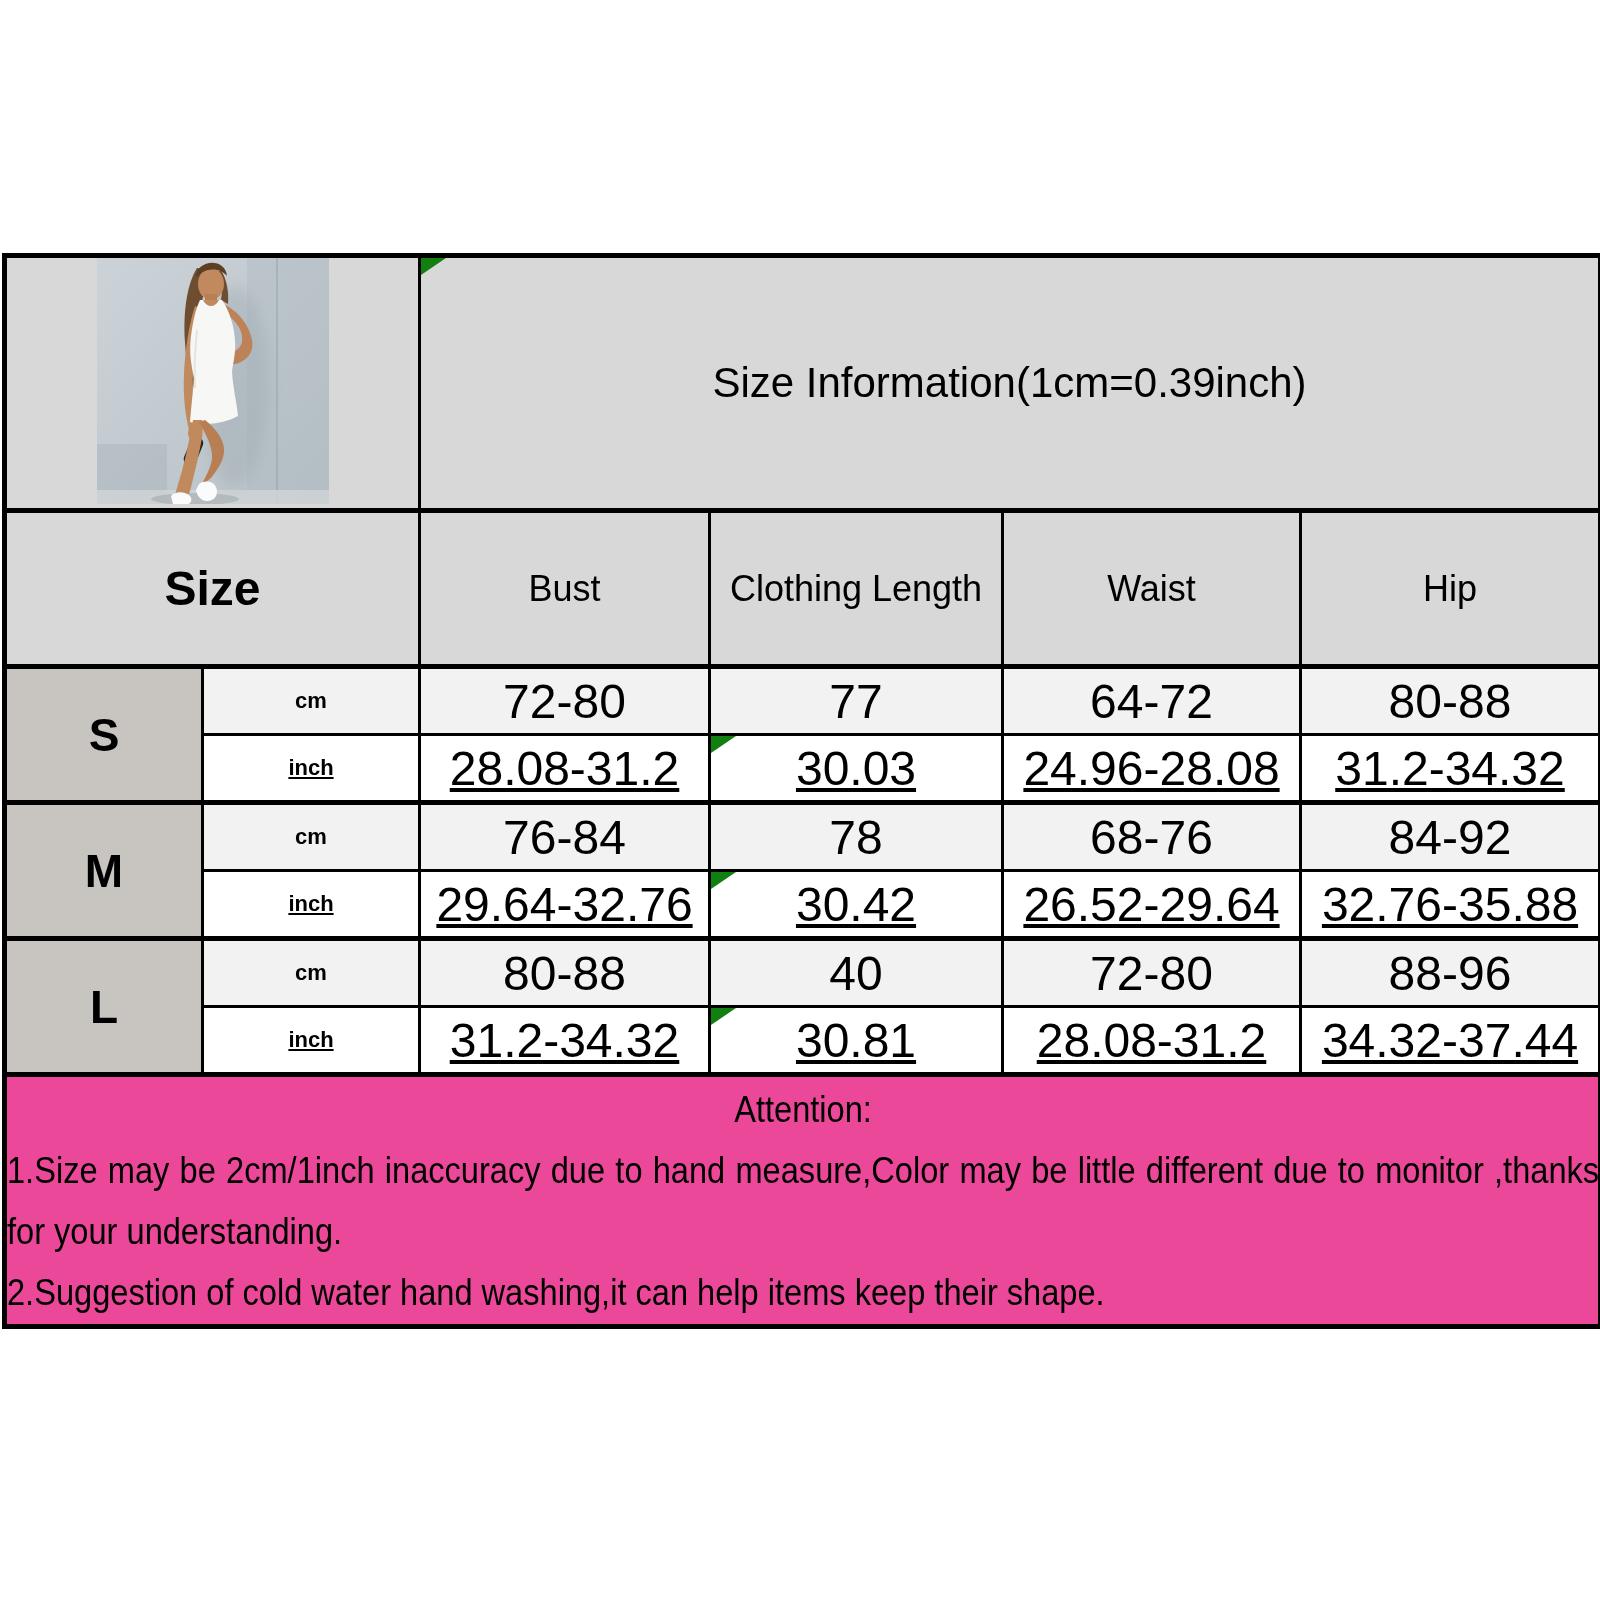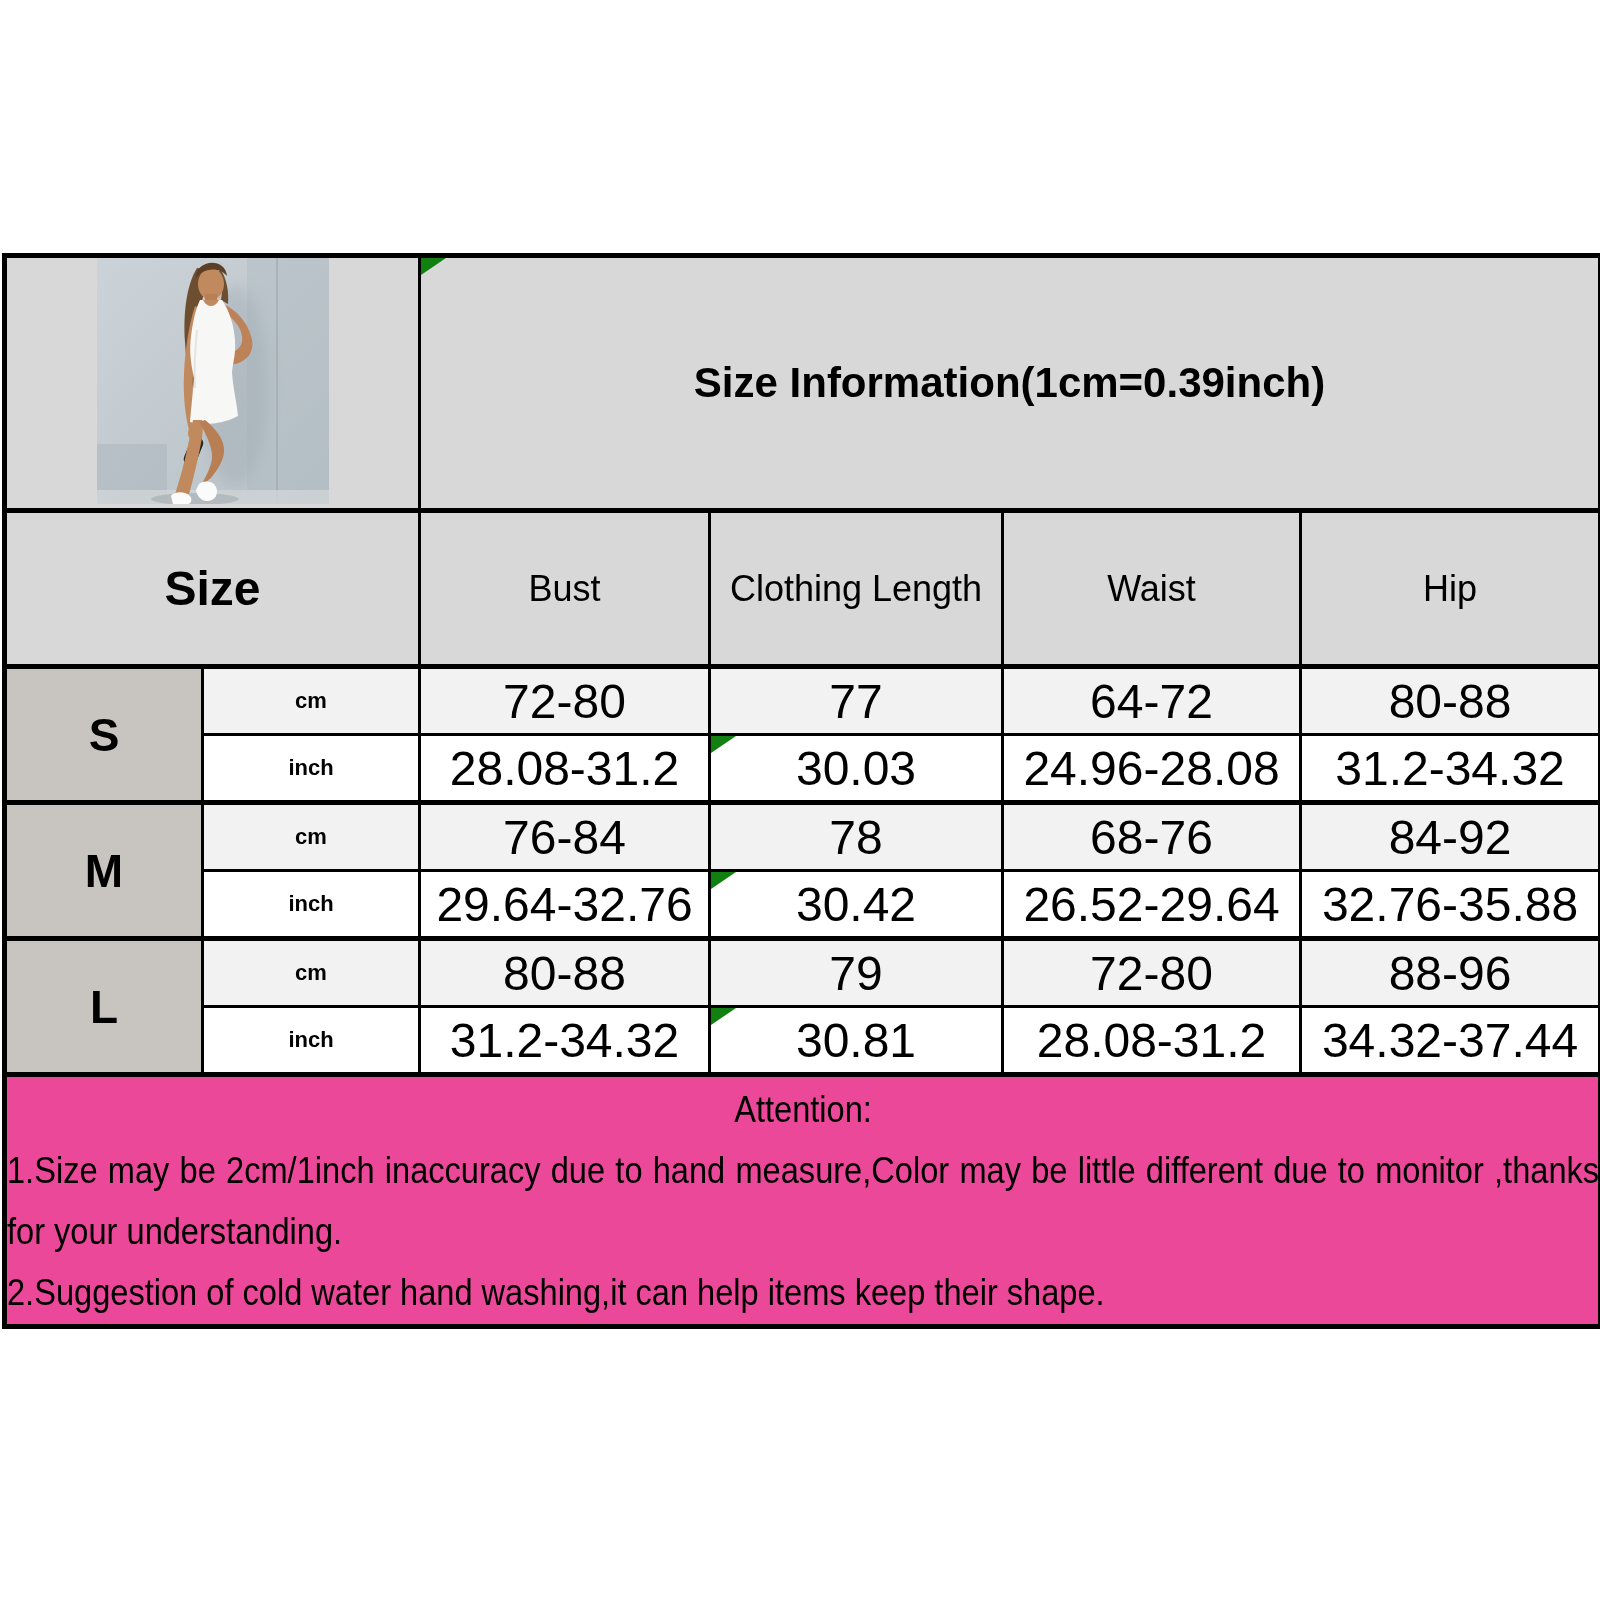--- a/index.html
+++ b/index.html
@@ -27,28 +27,28 @@
     vertical-align: middle;
     padding: 0;
     overflow: hidden;
   }
   tr.r-photo   { height: 255px; }
   tr.r-head    { height: 156px; }
   tr.r-data    { height: 68px; }
   tr.r-attn    { height: 252px; }
 
   tr.group-top td { border-top-width: 5px; }
-  tr.inch td      { border-top-width: 2px; }
+  tr.inch td      { border-top-width: 2px; text-decoration: underline; }
 
   td.photo-cell, td.title-cell, td.size-head, td.col-head { background: #d8d8d8; }
   tr.cm td   { background: #f2f2f2; }
   tr.inch td { background: #ffffff; }
   table.chart td.size-label { background: #c8c5c1; }
 
-  .title-text  { font-size: 42px; font-weight: bold; }
+  .title-text  { font-size: 42px; font-weight: normal; }
   td.size-head { font-size: 48px; font-weight: bold; }
   td.col-head  { font-size: 36px; font-weight: normal; }
   table.chart td.size-label { font-size: 46px; font-weight: bold; }
   td.unit      { font-size: 22px; font-weight: bold; }
   td.val       { font-size: 48px; }
 
   td.pos-rel { position: relative; }
   .tri {
     position: absolute;
     top: 0; left: 0;
@@ -190,21 +190,21 @@
           <span>30.42</span>
         </td>
         <td class="val">26.52-29.64</td>
         <td class="val">32.76-35.88</td>
       </tr>
 
       <tr class="r-data cm group-top">
         <td class="size-label" rowspan="2">L</td>
         <td class="unit">cm</td>
         <td class="val">80-88</td>
-        <td class="val">79</td>
+        <td class="val">40</td>
         <td class="val">72-80</td>
         <td class="val">88-96</td>
       </tr>
       <tr class="r-data inch">
         <td class="unit">inch</td>
         <td class="val">31.2-34.32</td>
         <td class="val pos-rel">
           <span class="tri"></span>
           <span>30.81</span>
         </td>

